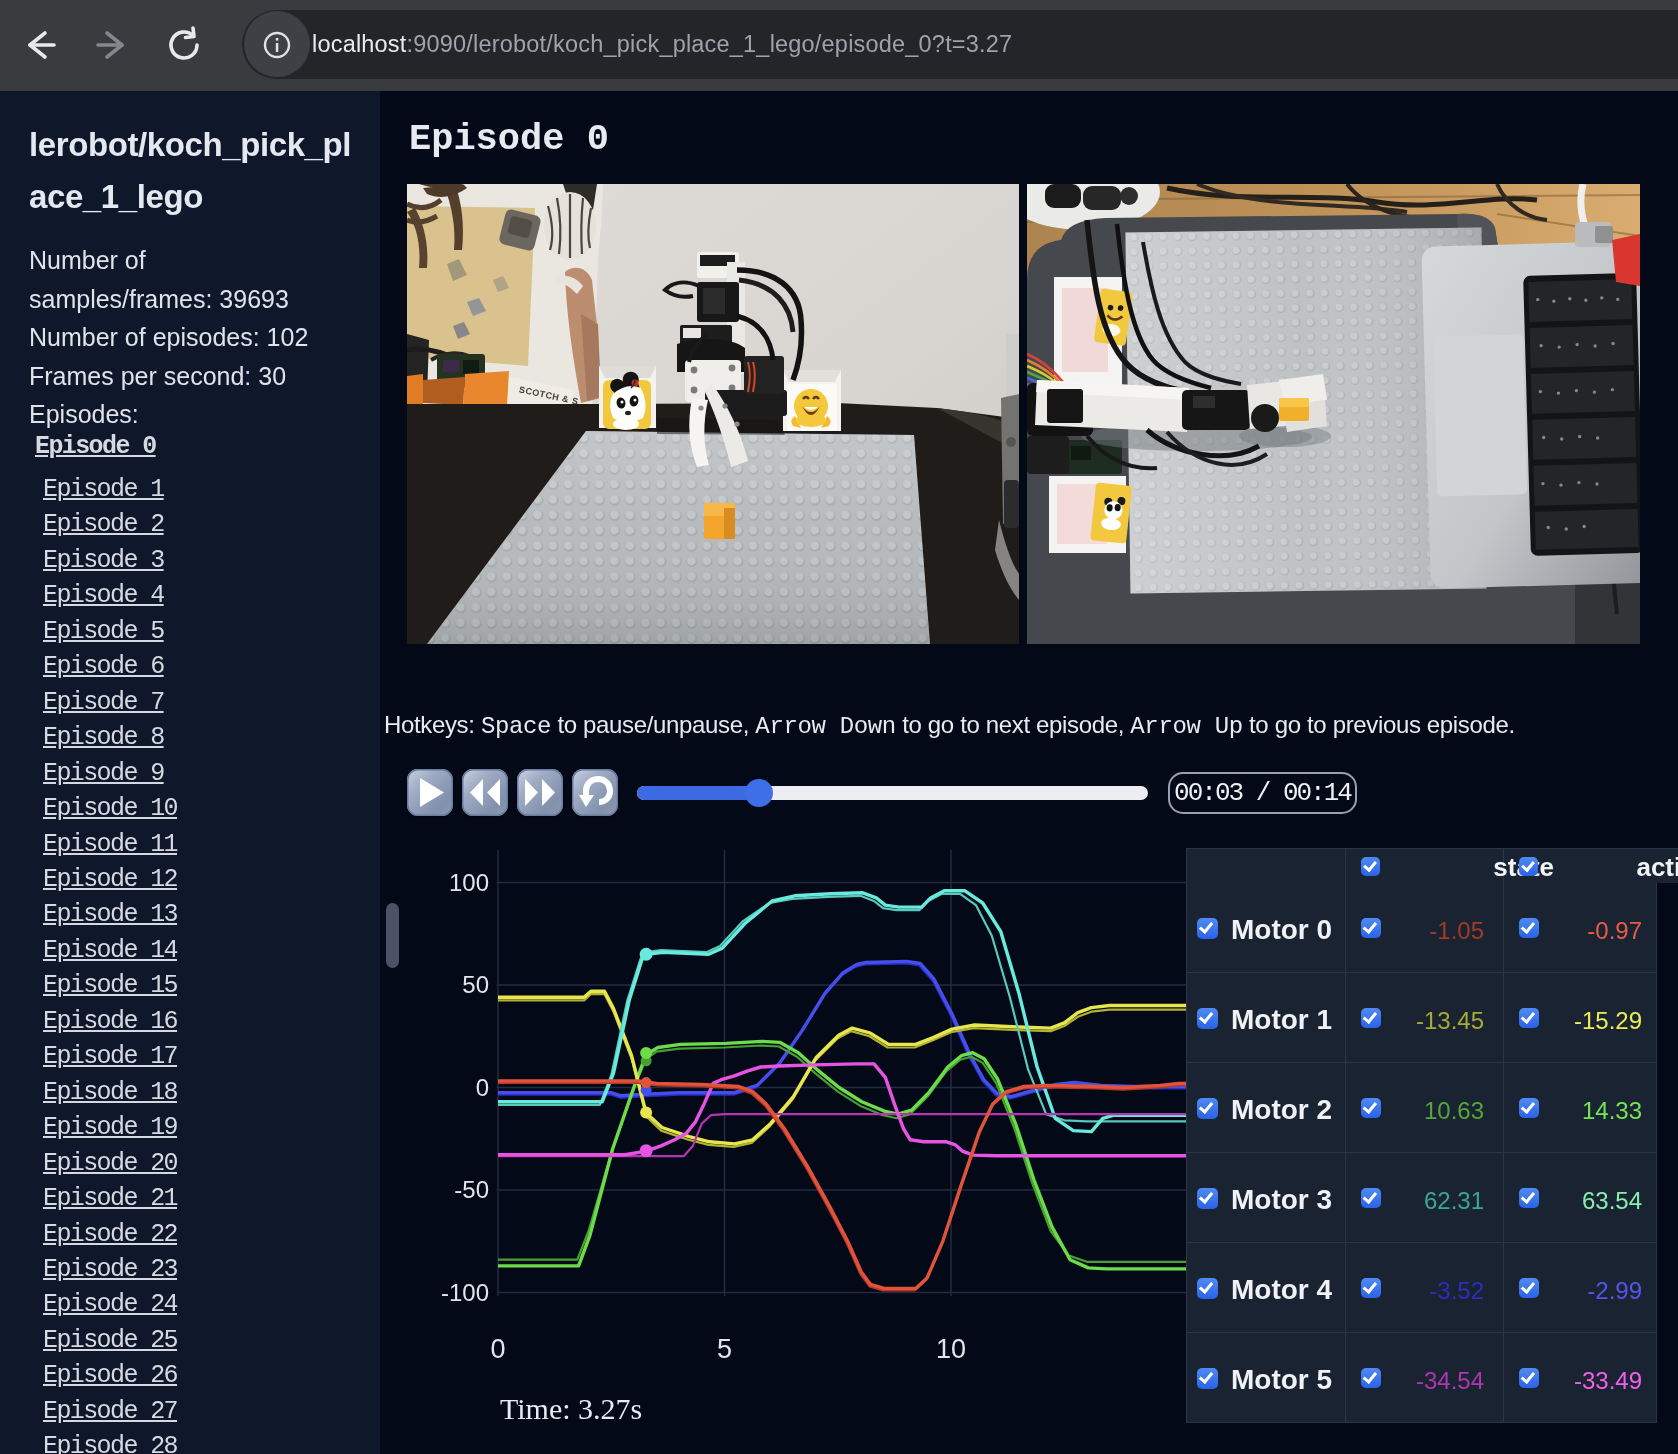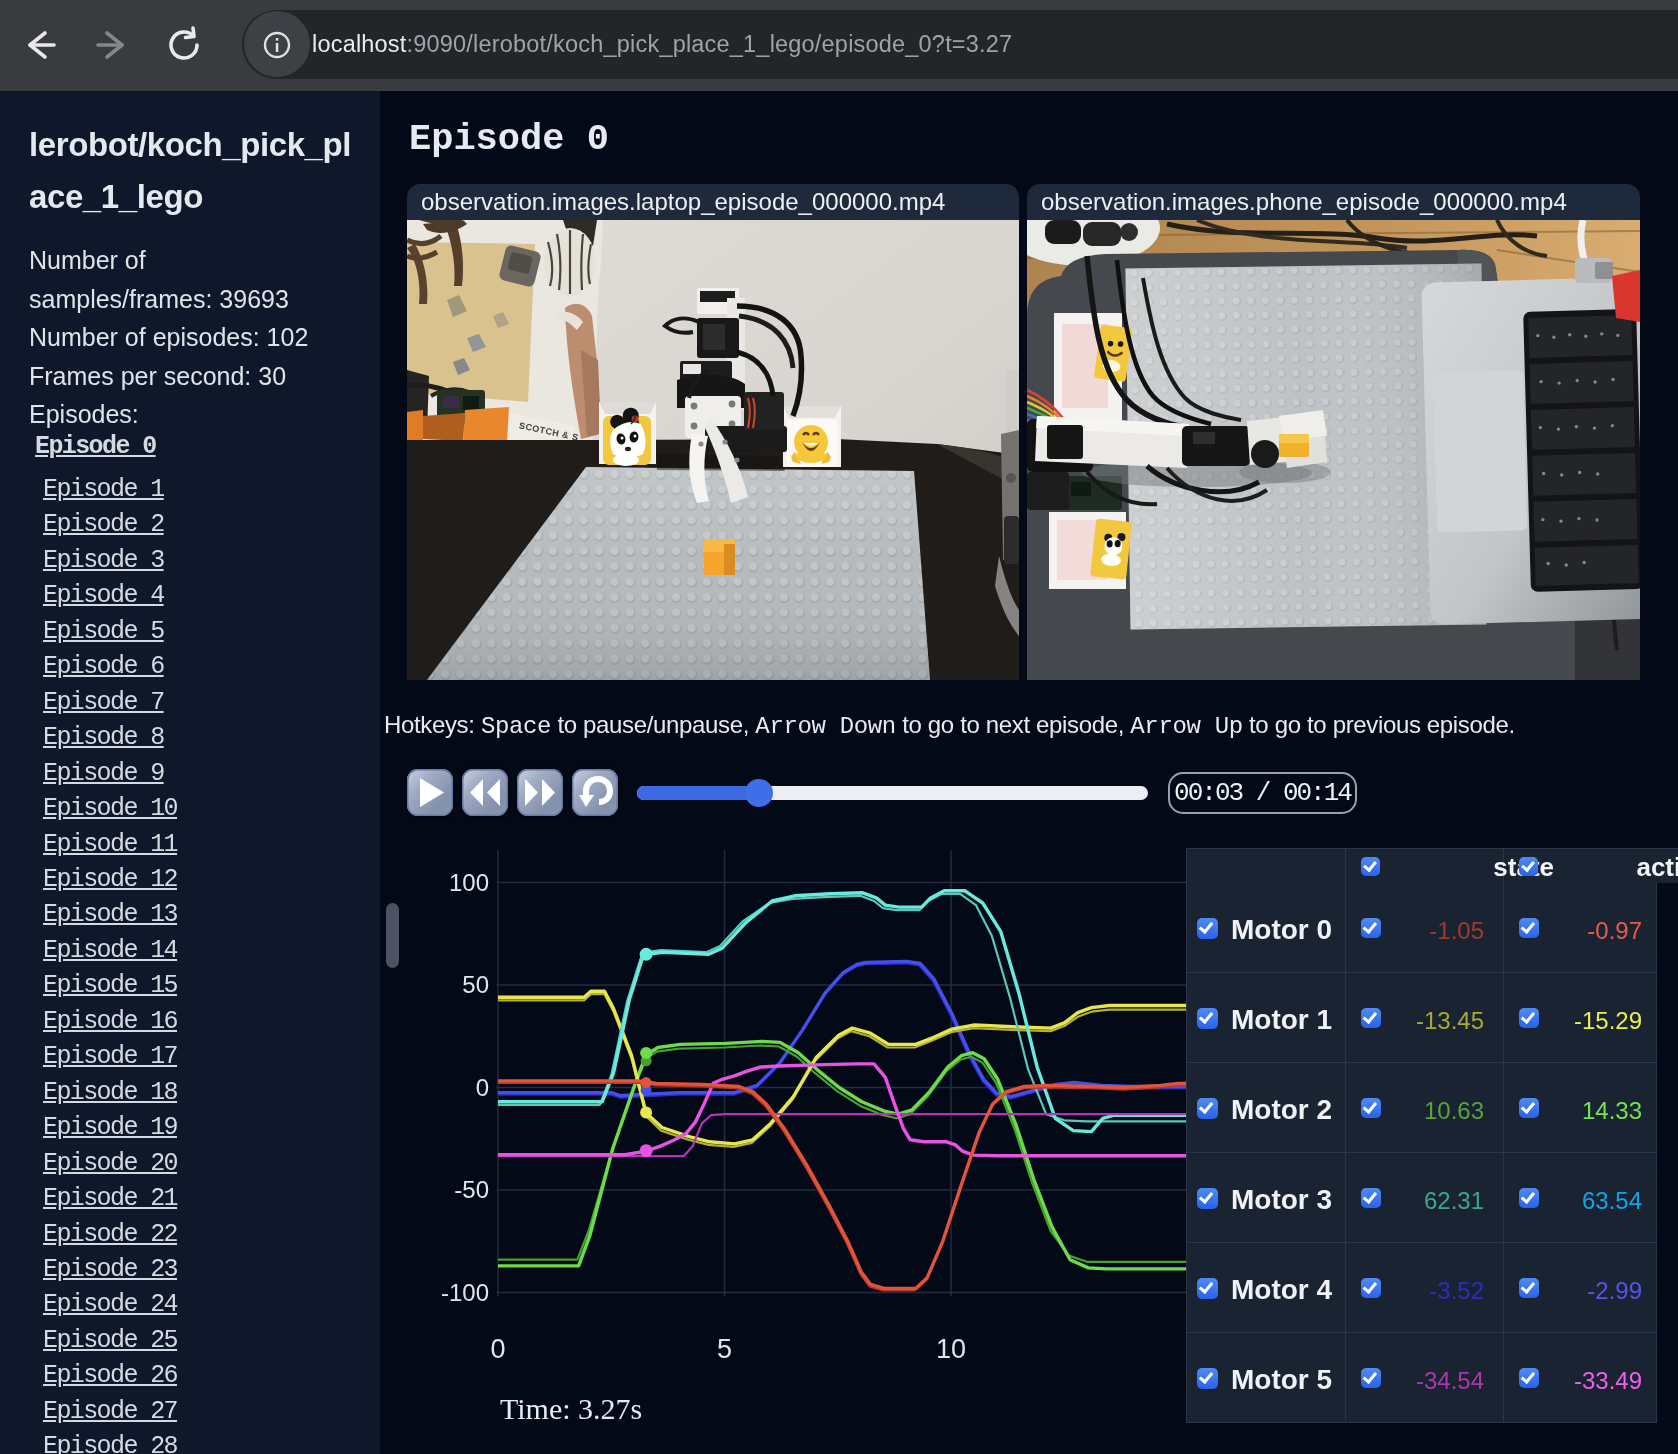--- a/index.html
+++ b/index.html
@@ -104,21 +104,20 @@
       <div style="top:1270.3px;left:8px"><a href="#">Episode 26</a></div>
       <div style="top:1305.7px;left:8px"><a href="#">Episode 27</a></div>
       <div style="top:1341.2px;left:8px"><a href="#">Episode 28</a></div>
     </div>
 </div>
 
 <div id="main"></div>
 <div id="eptitle">Episode 0</div>
 
 <div class="vidbox" style="left:407px;top:184px;width:612px;">
-  <div class="vcap">observation.images.laptop_episode_000000.mp4</div>
   <svg id="vid1" width="612" height="460" viewBox="0 0 612 460">
     <defs>
       <linearGradient id="wall1" x1="0" y1="0" x2="1" y2="1">
         <stop offset="0" stop-color="#e0ddd8"></stop>
           <stop offset="0.6" stop-color="#d8d5d0"></stop>
           <stop offset="1" stop-color="#c9c7c3"></stop>
       </linearGradient>
       <pattern id="studs1" width="15.4" height="15.4" patternUnits="userSpaceOnUse">
         <rect width="15.4" height="15.4" fill="#b3b7ba"></rect>
         <circle cx="7.7" cy="8.2" r="5.3" fill="#a2a6a9"></circle>
@@ -237,21 +236,20 @@
     <rect x="317" y="324" width="11" height="31" fill="#d98c22"></rect>
 
     <rect x="599" y="150" width="13" height="68" fill="#cfcdc9"></rect>
     <path d="M594,214 L612,210 L612,336 L596,340 Z" fill="#757370"></path>
     <rect x="597" y="296" width="15" height="48" rx="4" fill="#2c2c2e"></rect>
     <path d="M592,336 C598,360 604,378 612,390 L612,416 C602,404 594,386 588,366 Z" fill="#868482"></path>
     <circle cx="604" cy="258" r="5" fill="#555"></circle>
   </svg>
 </div>
 <div class="vidbox" style="left:1027px;top:184px;width:613px;">
-  <div class="vcap">observation.images.phone_episode_000000.mp4</div>
   <svg id="vid2" width="613" height="460" viewBox="0 0 613 460">
     <defs>
       <linearGradient id="wood2" x1="0" y1="0" x2="1" y2="0">
         <stop offset="0" stop-color="#ad8450"></stop>
           <stop offset="0.55" stop-color="#c29459"></stop>
           <stop offset="1" stop-color="#d9ac72"></stop>
       </linearGradient>
       <pattern id="studs2" width="14.6" height="14.6" patternUnits="userSpaceOnUse">
         <rect width="14.6" height="14.6" fill="#bfc2c4"></rect>
         <circle cx="7.3" cy="7.3" r="4.6" fill="#aeb1b4"></circle>
@@ -507,21 +505,21 @@
       <div class="mval" style="right:14px;top:34px;color:#74e455;">14.33</div>
     </div>
     <div class="trow" style="top:305px;height:90px;">
       <div class="cellsep" style="left:158px;"></div>
       <div class="cellsep" style="left:316px;"></div>
       <div class="chk" style="left:10px;top:35px;width:21px;height:21px;"></div>
       <div class="mlabel" style="left:44px;top:31px;">Motor 3</div>
       <div class="chk" style="left:174px;top:35px;width:20px;height:20px;"></div>
       <div class="mval" style="right:172px;top:34px;color:#3da693;">62.31</div>
       <div class="chk" style="left:332px;top:35px;width:20px;height:20px;"></div>
-      <div class="mval" style="right:14px;top:34px;color:#0ea5e9;">63.54</div>
+      <div class="mval" style="right:14px;top:34px;color:#86efac;">63.54</div>
     </div>
     <div class="trow" style="top:395px;height:90px;">
       <div class="cellsep" style="left:158px;"></div>
       <div class="cellsep" style="left:316px;"></div>
       <div class="chk" style="left:10px;top:35px;width:21px;height:21px;"></div>
       <div class="mlabel" style="left:44px;top:31px;">Motor 4</div>
       <div class="chk" style="left:174px;top:35px;width:20px;height:20px;"></div>
       <div class="mval" style="right:172px;top:34px;color:#2d2dc0;">-3.52</div>
       <div class="chk" style="left:332px;top:35px;width:20px;height:20px;"></div>
       <div class="mval" style="right:14px;top:34px;color:#5754ea;">-2.99</div>

